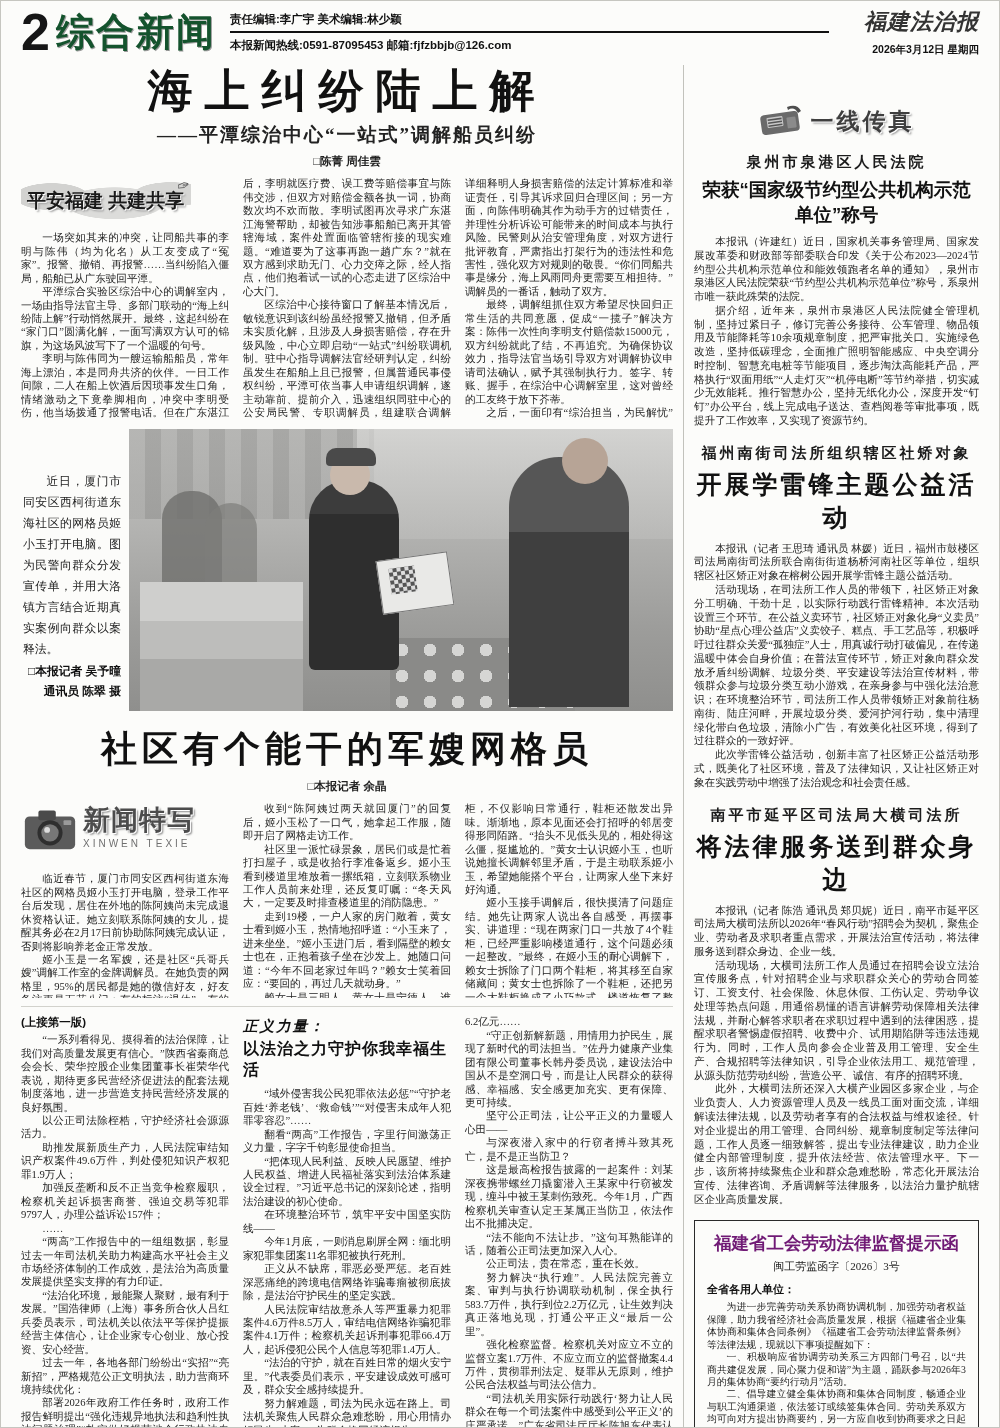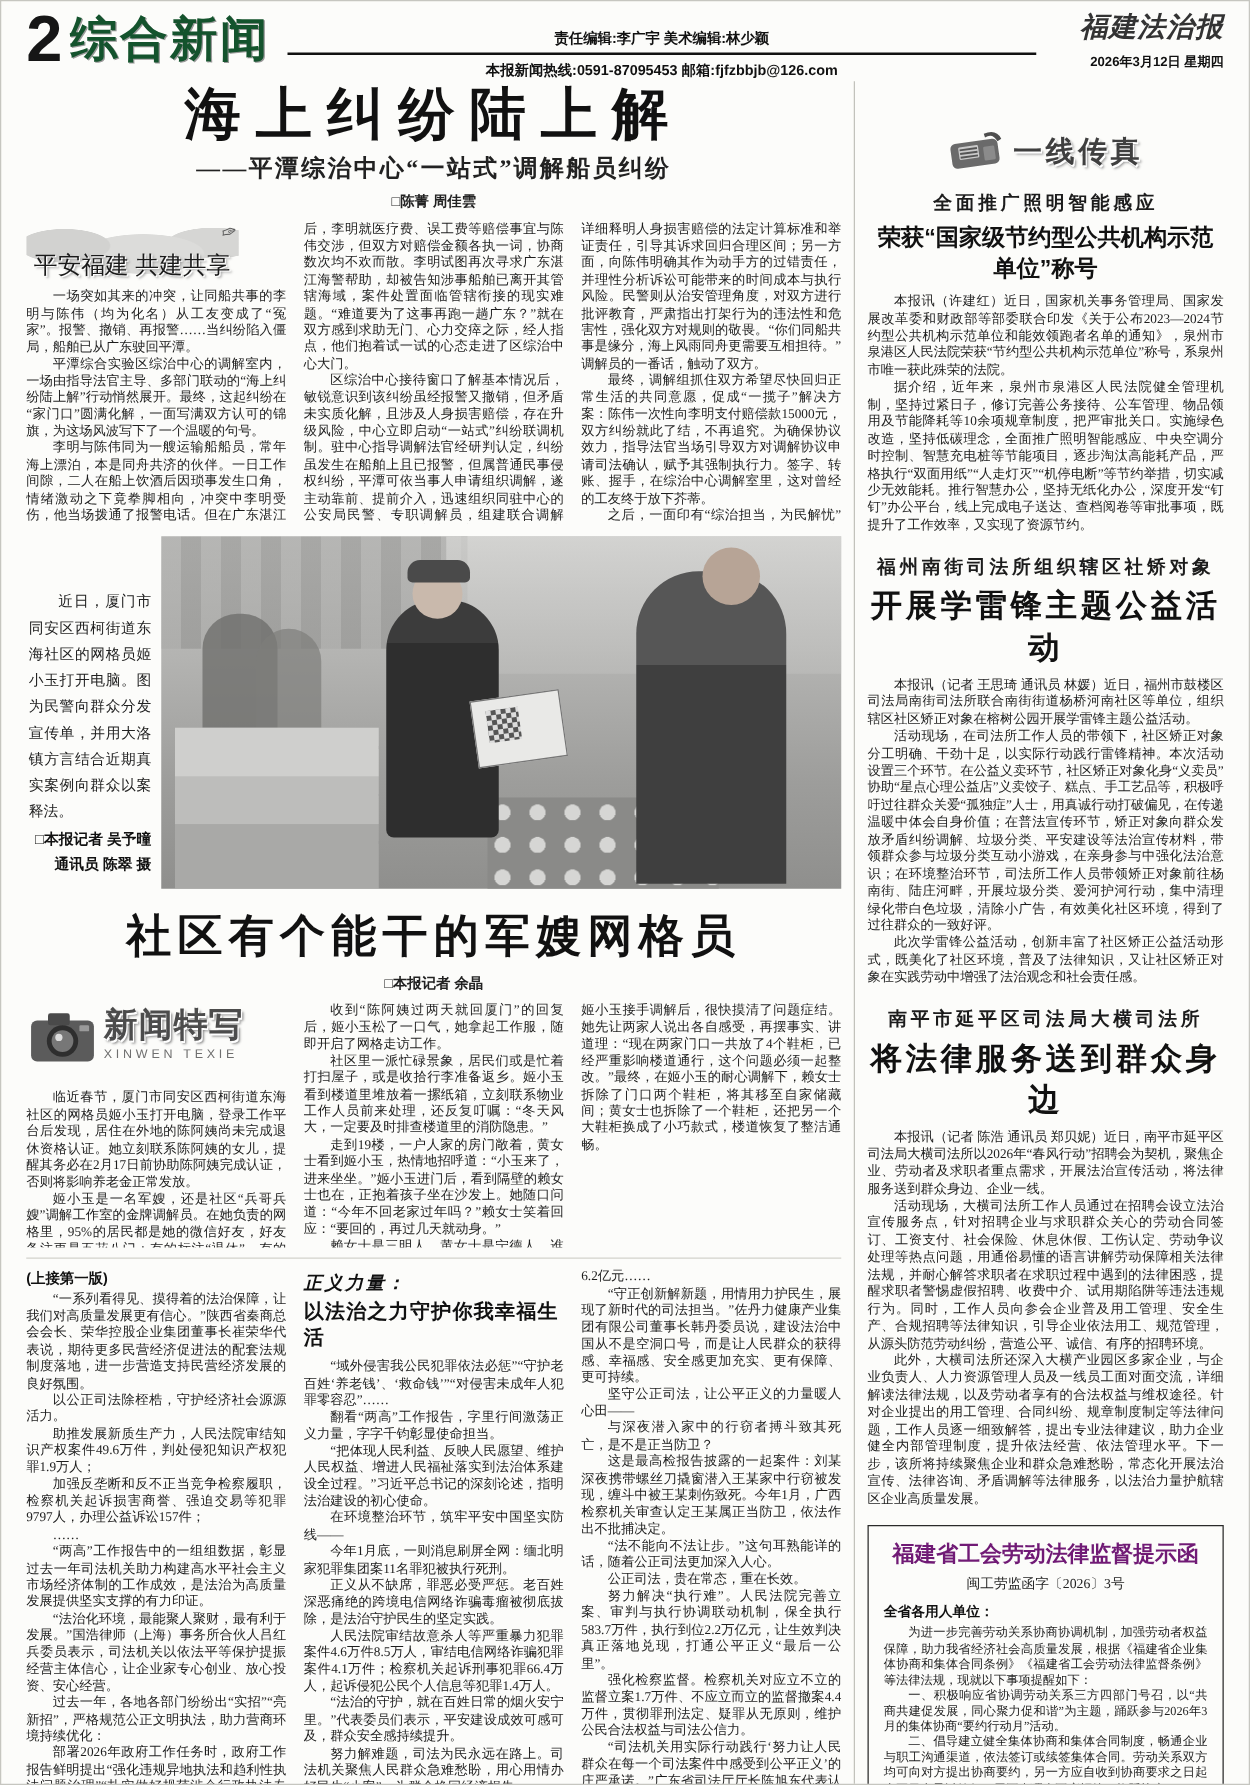--- a/index.html
+++ b/index.html
@@ -3,21 +3,21 @@
 <meta charset="utf-8">
 <style>
   html,body{margin:0;padding:0;background:#d8d8d4;}
   .page{position:relative;width:1000px;height:1428px;margin:0 auto;background:#fcfcfa;
         border:1px solid #c6c6c0;box-sizing:border-box;overflow:hidden;
         font-family:"Liberation Serif","DejaVu Serif",serif;color:#222;}
   
   .hdr{display:flex;align-items:flex-start;padding:6px 20px 0 20px;height:56px;box-sizing:border-box;}
   .pagenum{font-family:"Liberation Sans","DejaVu Sans",sans-serif;font-weight:900;font-size:52px;line-height:50px;color:#161616;margin-right:6px;}
   .secname{font-family:"Liberation Sans","DejaVu Sans",sans-serif;font-weight:900;font-size:38px;line-height:50px;letter-spacing:2px;color:#14532d;text-shadow:1px 1px 0 #999;}
-  .hdr-mid{flex:1;margin-left:14px;margin-top:16px;text-align:center;}
+  .hdr-mid{flex:1;margin-left:14px;margin-top:5px;}
   .hdr-line1{font-size:11.5px;font-weight:bold;font-family:"Liberation Sans","DejaVu Sans",sans-serif;color:#111;padding-bottom:4px;}
   .hdr-rule{border-top:2px solid #111;}
   .hdr-line2{font-size:11.5px;font-weight:bold;font-family:"Liberation Sans","DejaVu Sans",sans-serif;color:#111;padding-top:5px;}
   .hdr-right{width:150px;text-align:right;margin-top:0;}
   .masthead{font-family:"Liberation Serif","DejaVu Serif",serif;font-style:italic;font-weight:bold;font-size:22px;color:#333;letter-spacing:1px;}
   .hdr-date{font-size:10.5px;font-weight:bold;font-family:"Liberation Sans","DejaVu Sans",sans-serif;color:#111;margin-top:6px;}
   
   .main{display:flex;padding:0 20px;}
   .left{width:652px;}
   .vdiv{width:1px;background:#c2c2bc;margin:8px 10px 0 10px;}
@@ -30,21 +30,21 @@
   .cols{display:flex;gap:14px;margin-top:8px;overflow:hidden;}
   .col{flex:1;min-width:0;}
   .col p{margin:0;text-indent:2em;font-size:10.6px;line-height:1.27;text-align:justify;color:#1d1d1d;}
   [data-cont-first] p:first-child{text-indent:0;}
   .lead-cols{height:242px;}
   .badge-pa{position:relative;width:170px;height:44px;margin:2px 0 8px 0;
     background:radial-gradient(ellipse 60px 22px at 18% 40%,#d2d2d0 60%,transparent 62%),
                radial-gradient(ellipse 80px 26px at 55% 55%,#dcdcda 60%,transparent 62%),
                radial-gradient(ellipse 60px 20px at 88% 35%,#d6d6d4 60%,transparent 62%);}
   .badge-pa span{position:absolute;left:6px;top:9px;font-family:"Liberation Sans","DejaVu Sans",sans-serif;
-    font-weight:400;font-size:19px;color:#1a1a1a;text-shadow:1px 1px 0 #fff,2px 2px 2px #999;letter-spacing:0;margin-top:11px;}
+    font-weight:700;font-size:19px;color:#1a1a1a;text-shadow:1px 1px 0 #fff,2px 2px 2px #999;letter-spacing:0;}
   .badge-swirl{position:absolute;right:2px;top:-2px;font-size:15px;color:#555;transform:rotate(-15deg);}
   
   .photo-row{display:flex;margin-top:10px;}
   .caption{width:108px;padding:42px 8px 0 2px;box-sizing:border-box;}
   .caption .cap-text{font-size:11.8px;line-height:1.78;color:#222;text-align:justify;text-indent:2em;}
   .caption .credit{font-size:11.8px;font-weight:bold;font-family:"Liberation Sans","DejaVu Sans",sans-serif;text-align:right;margin-top:4px;color:#111;}
   .photo{position:relative;flex:1;height:282px;overflow:hidden;background:linear-gradient(180deg,#c7c7c5 0%,#b3b3b1 35%,#9d9d9b 70%,#8f8f8d 100%);}
   .photo *{position:absolute;}
   .ph-awning{left:0;top:0;width:45%;height:90px;background:repeating-linear-gradient(90deg,#a8a8a6 0 16px,#8e8e8c 16px 32px);opacity:.55;}
   .ph-wall{right:0;top:0;width:58%;height:110px;background:linear-gradient(180deg,#d8d8d6,#bcbcba);opacity:.7;}
@@ -200,20 +200,21 @@
         <div class="col">
           <div>
               <p>收到“陈阿姨过两天就回厦门”的回复后，姬小玉松了一口气，她拿起工作服，随即开启了网格走访工作。</p>
               <p>社区里一派忙碌景象，居民们或是忙着打扫屋子，或是收拾行李准备返乡。姬小玉看到楼道里堆放着一摞纸箱，立刻联系物业工作人员前来处理，还反复叮嘱：“冬天风大，一定要及时排查楼道里的消防隐患。”</p>
               <p>走到19楼，一户人家的房门敞着，黄女士看到姬小玉，热情地招呼道：“小玉来了，进来坐坐。”姬小玉进门后，看到隔壁的赖女士也在，正抱着孩子坐在沙发上。她随口问道：“今年不回老家过年吗？”赖女士笑着回应：“要回的，再过几天就动身。”</p>
               <p>赖女士是三明人，黄女士是宁德人。谁能想到，两年前，这两户人家还曾因楼道摆放鞋柜的事闹得不可开交。姬小玉笑着说：“她们属于不打不相识，现在处得跟一家人似的。”</p>
             </div>
         </div>
         <div class="col" data-cont-first="">
           <div>
+              <p>柜，不仅影响日常通行，鞋柜还散发出异味。渐渐地，原本见面还会打招呼的邻居变得形同陌路。“抬头不见低头见的，相处得这么僵，挺尴尬的。”黄女士认识姬小玉，也听说她擅长调解邻里矛盾，于是主动联系姬小玉，希望她能搭个平台，让两家人坐下来好好沟通。</p>
               <p>姬小玉接手调解后，很快摸清了问题症结。她先让两家人说出各自感受，再摆事实、讲道理：“现在两家门口一共放了4个鞋柜，已经严重影响楼道通行，这个问题必须一起整改。”最终，在姬小玉的耐心调解下，赖女士拆除了门口两个鞋柜，将其移至自家储藏间；黄女士也拆除了一个鞋柜，还把另一个大鞋柜换成了小巧款式，楼道恢复了整洁通畅。</p>
             </div>
         </div>
       </div>
 
       <div class="hdiv"></div>
 
       <div class="cols cont-cols">
         <div class="col">
           <div class="cont-label">(上接第一版)</div>
@@ -275,21 +276,21 @@
           <rect x="9" y="17.5" width="14" height="1.6" fill="#555" transform="rotate(-8 16 21)"></rect>
           <rect x="9" y="20.5" width="14" height="1.6" fill="#555" transform="rotate(-8 16 21)"></rect>
           <rect x="9" y="23.5" width="14" height="1.6" fill="#555" transform="rotate(-8 16 21)"></rect>
           <path d="M28 6 q10 -4 14 4 l-3 2 q-4 -7 -10 -3 z" fill="#4e4e4e"></path>
           <rect x="28" y="16" width="9" height="11" rx="1" fill="#8b8b8b" transform="rotate(-8 32 21)"></rect>
         </svg>
         <span class="txt">一线传真</span>
       </div>
 
       <div class="side-art">
-        <div class="kicker">全面推广照明智能感应</div>
+        <div class="kicker">泉州市泉港区人民法院</div>
         <div class="side-h1">荣获“国家级节约型公共机构示范单位”称号</div>
         <div class="side-body">
             <p>本报讯（许建红）近日，国家机关事务管理局、国家发展改革委和财政部等部委联合印发《关于公布2023—2024节约型公共机构示范单位和能效领跑者名单的通知》，泉州市泉港区人民法院荣获“节约型公共机构示范单位”称号，系泉州市唯一获此殊荣的法院。</p>
             <p>据介绍，近年来，泉州市泉港区人民法院健全管理机制，坚持过紧日子，修订完善公务接待、公车管理、物品领用及节能降耗等10余项规章制度，把严审批关口。实施绿色改造，坚持低碳理念，全面推广照明智能感应、中央空调分时控制、智慧充电桩等节能项目，逐步淘汰高能耗产品，严格执行“双面用纸”“人走灯灭”“机停电断”等节约举措，切实减少无效能耗。推行智慧办公，坚持无纸化办公，深度开发“钉钉”办公平台，线上完成电子送达、查档阅卷等审批事项，既提升了工作效率，又实现了资源节约。</p>
           </div>
       </div>
 
       <div class="side-art">
         <div class="kicker">福州南街司法所组织辖区社矫对象</div>
         <div class="side-h1 big">开展学雷锋主题公益活动</div>

